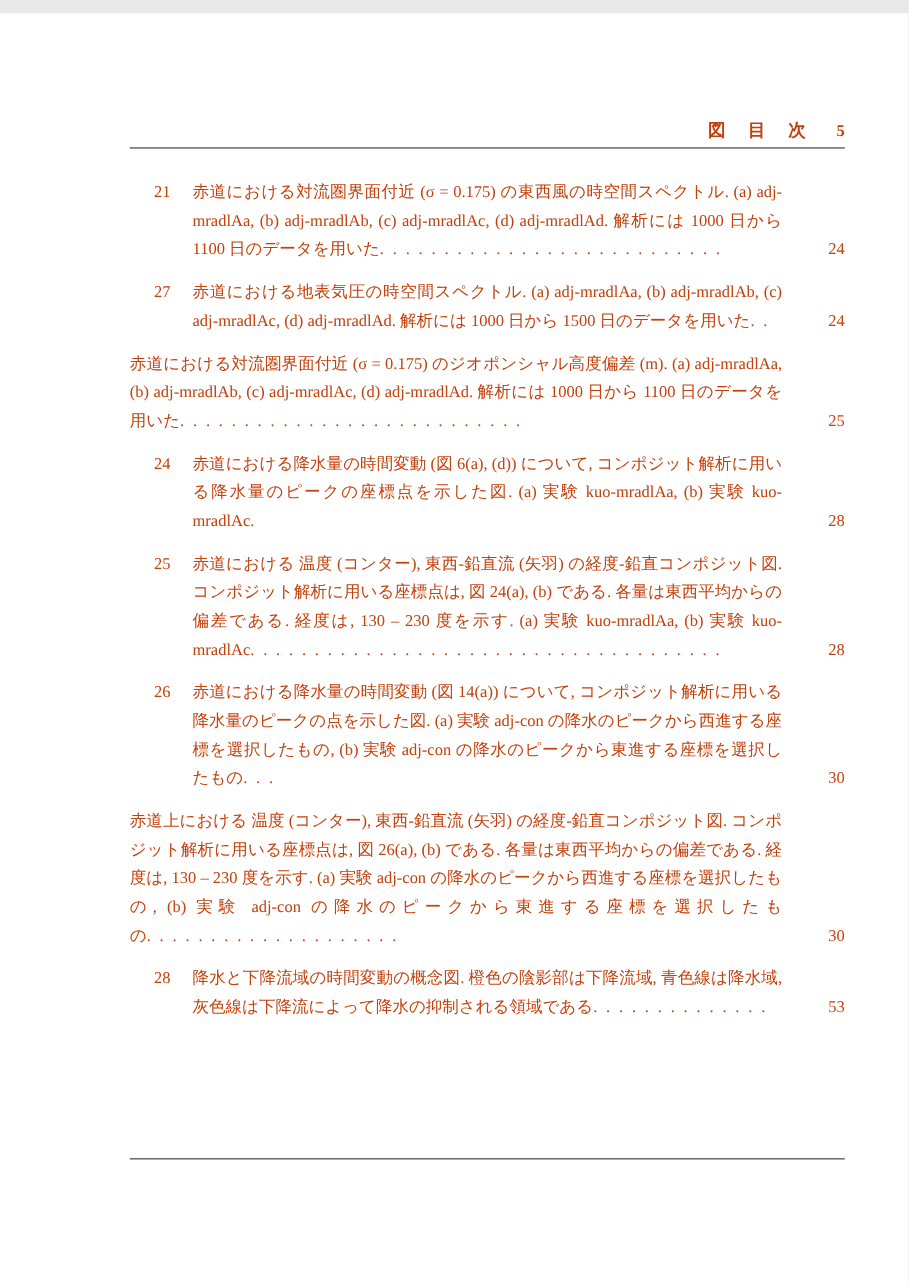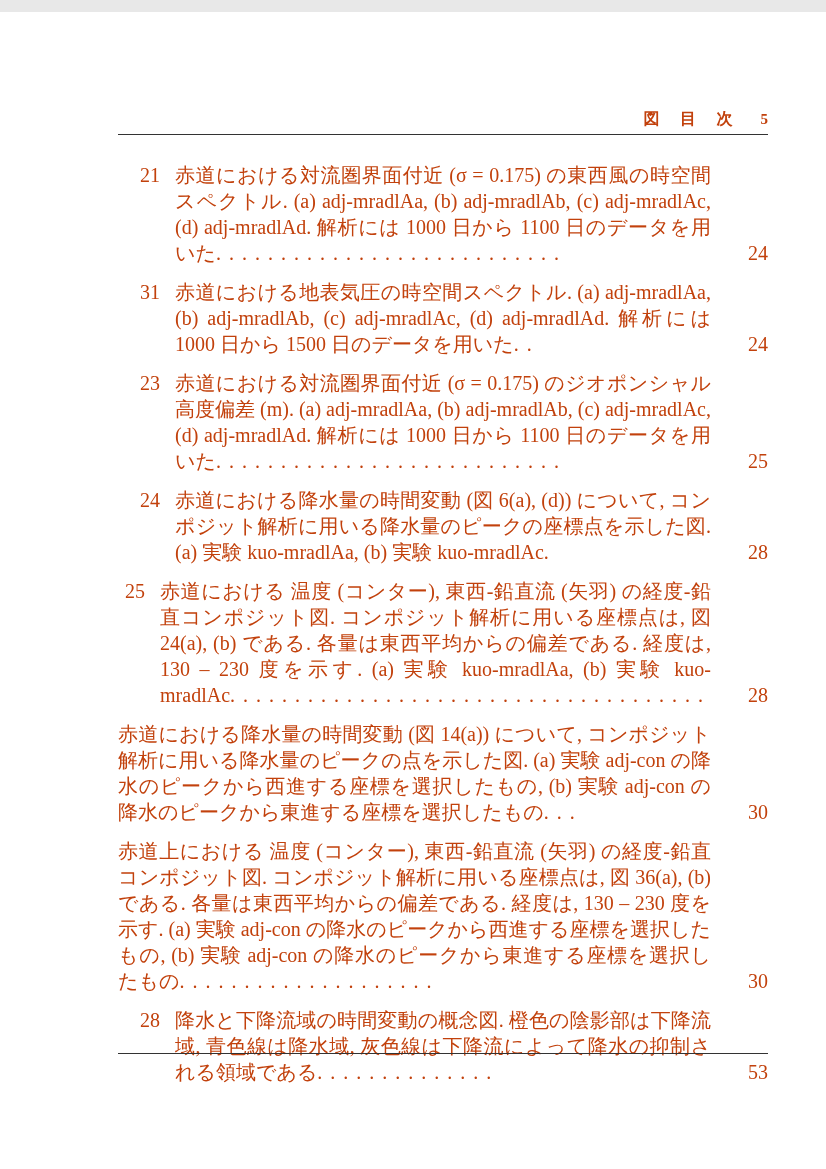--- a/index.html
+++ b/index.html
@@ -37,24 +37,23 @@
   .header-page {
     font-weight: bold;
     font-size: 15px;
     margin-left: 20px;
   }
   .entries {
     margin-top: 27px;
   }
   .entry {
     display: flex;
-    font-size: 20px;
+    font-size: 15px;
     line-height: 26px;
     margin-bottom: 13px;
-    justify-content: flex-end;
   }
   .entry-num {
     flex: none;
     width: 57px;
     padding-left: 22px;
   }
   .entry-body {
     flex: 1;
     position: relative;
     text-align: justify;
@@ -96,29 +95,28 @@
 
       <div class="entry">
         <div class="entry-num">21</div>
         <div class="entry-body">
           <span>赤道における対流圏界面付近 (σ = 0.175) の東西風の時空間スペクトル. (a) adj-mradlAa, (b) adj-mradlAb, (c) adj-mradlAc, (d) adj-mradlAd. 解析には 1000 日から 1100 日のデータを用いた.</span><span class="leader">..........................</span>
           <span class="entry-page">24</span>
         </div>
       </div>
 
       <div class="entry">
-        <div class="entry-num">31</div>
+        <div class="entry-num">27</div>
         <div class="entry-body">
           <span>赤道における地表気圧の時空間スペクトル. (a) adj-mradlAa, (b) adj-mradlAb, (c) adj-mradlAc, (d) adj-mradlAd. 解析には 1000 日から 1500 日のデータを用いた.</span><span class="leader">.</span>
           <span class="entry-page">24</span>
         </div>
       </div>
 
       <div class="entry">
-        <div class="entry-num">23</div>
         <div class="entry-body">
           <span>赤道における対流圏界面付近 (σ = 0.175) のジオポンシャル高度偏差 (m). (a) adj-mradlAa, (b) adj-mradlAb, (c) adj-mradlAc, (d) adj-mradlAd. 解析には 1000 日から 1100 日のデータを用いた.</span><span class="leader">..........................</span>
           <span class="entry-page">25</span>
         </div>
       </div>
 
       <div class="entry">
         <div class="entry-num">24</div>
         <div class="entry-body">
           <span>赤道における降水量の時間変動 (図 6(a), (d)) について, コンポジット解析に用いる降水量のピークの座標点を示した図. (a) 実験 kuo-mradlAa, (b) 実験 kuo-mradlAc.</span><span class="leader"></span>
@@ -128,29 +126,30 @@
 
       <div class="entry">
         <div class="entry-num">25</div>
         <div class="entry-body">
           <span>赤道における 温度 (コンター), 東西-鉛直流 (矢羽) の経度-鉛直コンポジット図. コンポジット解析に用いる座標点は, 図 24(a), (b) である. 各量は東西平均からの偏差である. 経度は, 130 – 230 度を示す. (a) 実験 kuo-mradlAa, (b) 実験 kuo-mradlAc.</span><span class="leader">....................................</span>
           <span class="entry-page">28</span>
         </div>
       </div>
 
       <div class="entry">
+        <div class="entry-num">26</div>
         <div class="entry-body">
           <span>赤道における降水量の時間変動 (図 14(a)) について, コンポジット解析に用いる降水量のピークの点を示した図. (a) 実験 adj-con の降水のピークから西進する座標を選択したもの, (b) 実験 adj-con の降水のピークから東進する座標を選択したもの.</span><span class="leader">..</span>
           <span class="entry-page">30</span>
         </div>
       </div>
 
       <div class="entry">
         <div class="entry-body">
-          <span>赤道上における 温度 (コンター), 東西-鉛直流 (矢羽) の経度-鉛直コンポジット図. コンポジット解析に用いる座標点は, 図 36(a), (b) である. 各量は東西平均からの偏差である. 経度は, 130 – 230 度を示す. (a) 実験 adj-con の降水のピークから西進する座標を選択したもの, (b) 実験 adj-con の降水のピークから東進する座標を選択したもの.</span><span class="leader">...................</span>
+          <span>赤道上における 温度 (コンター), 東西-鉛直流 (矢羽) の経度-鉛直コンポジット図. コンポジット解析に用いる座標点は, 図 26(a), (b) である. 各量は東西平均からの偏差である. 経度は, 130 – 230 度を示す. (a) 実験 adj-con の降水のピークから西進する座標を選択したもの, (b) 実験 adj-con の降水のピークから東進する座標を選択したもの.</span><span class="leader">...................</span>
           <span class="entry-page">30</span>
         </div>
       </div>
 
       <div class="entry">
         <div class="entry-num">28</div>
         <div class="entry-body">
           <span>降水と下降流域の時間変動の概念図. 橙色の陰影部は下降流域, 青色線は降水域, 灰色線は下降流によって降水の抑制される領域である.</span><span class="leader">.............</span>
           <span class="entry-page">53</span>
         </div>

